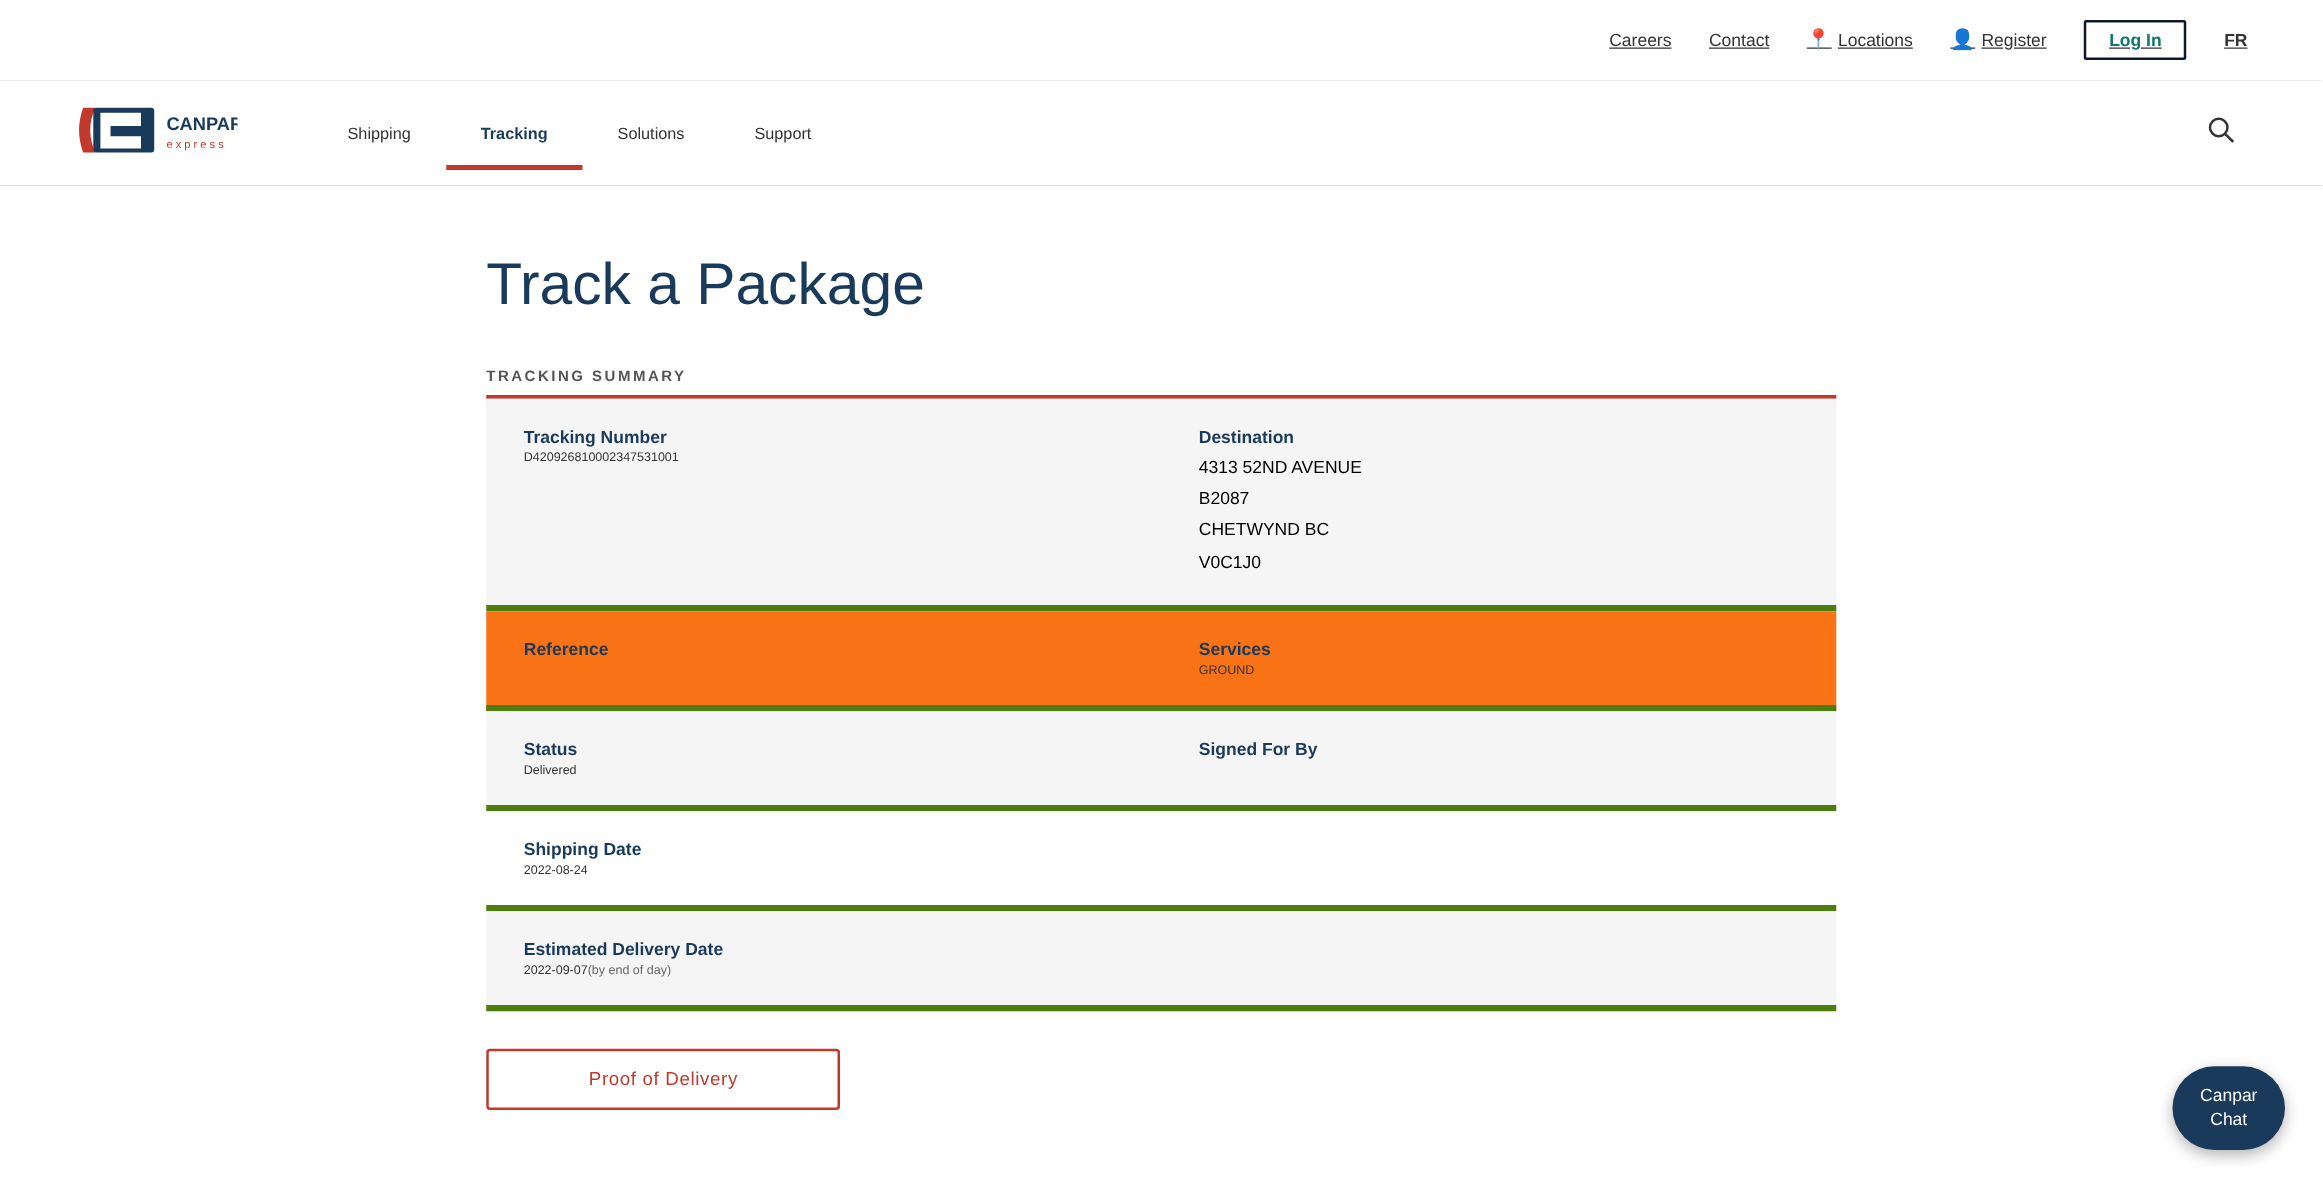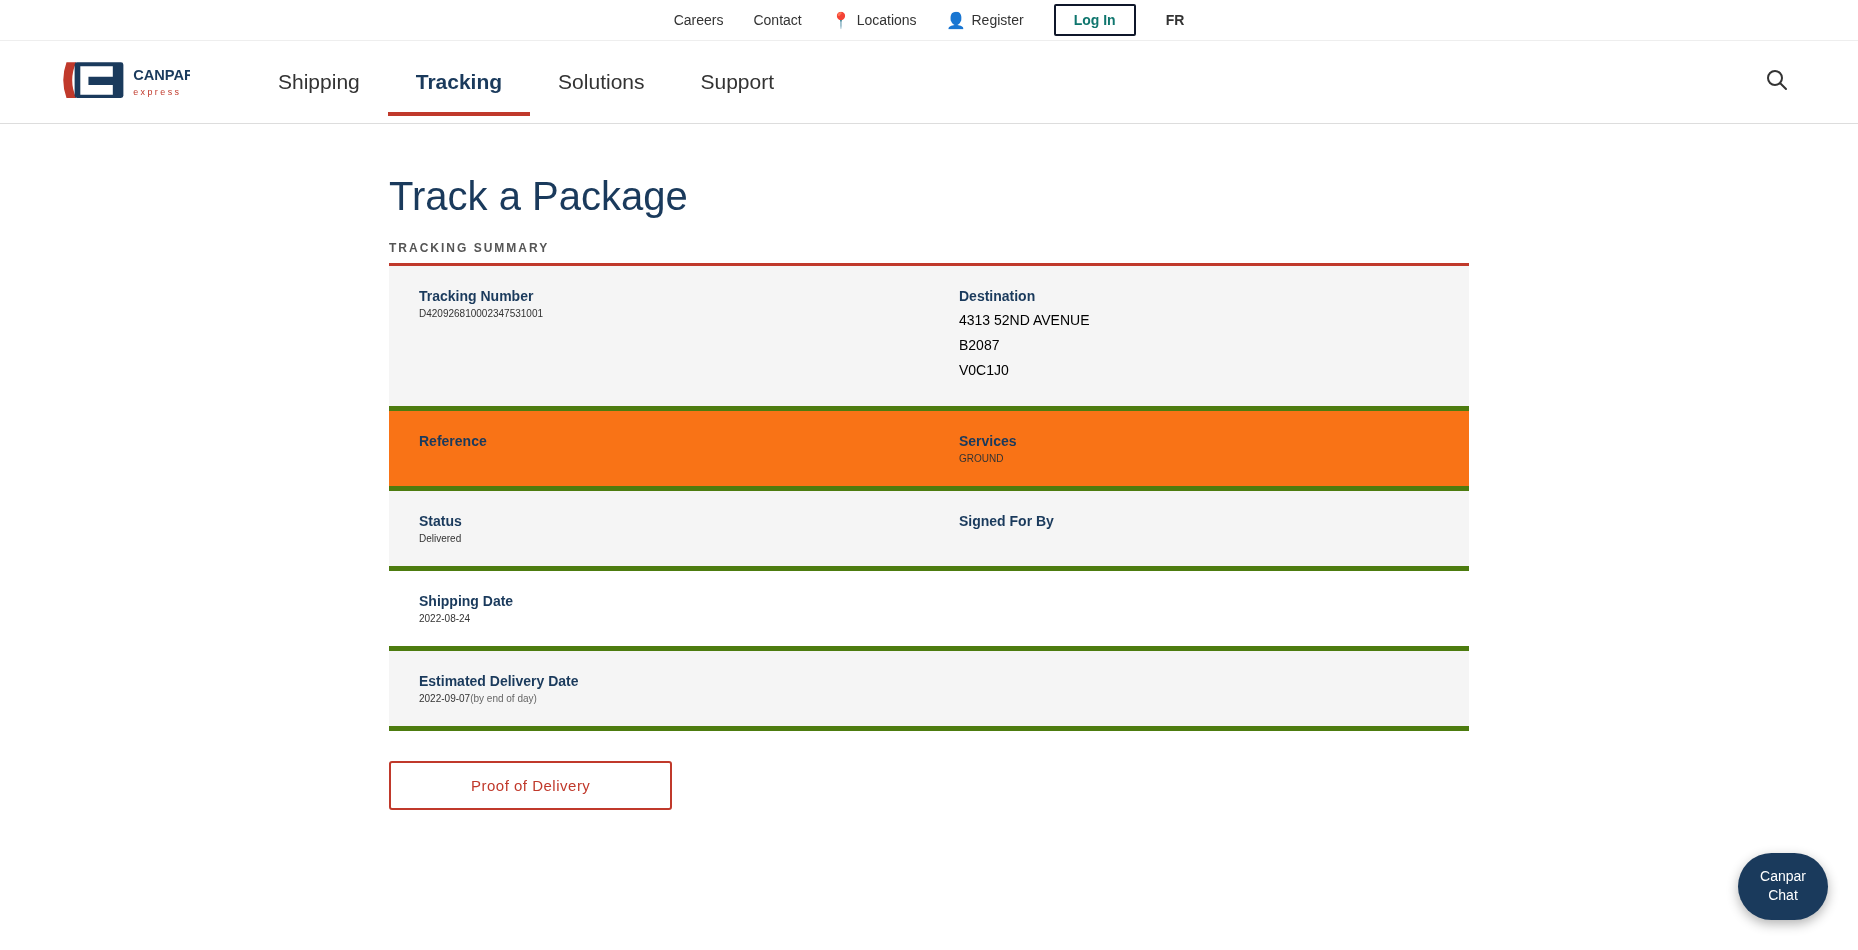--- a/index.html
+++ b/index.html
@@ -12,24 +12,25 @@
       font-family: Arial, sans-serif;
       background: #fff;
       color: #333;
       font-size: 15px;
     }
 
     
     .top-bar {
       display: flex;
       align-items: center;
-      justify-content: center;
-      padding: 4px 60px;
+      justify-content: flex-end;
+      padding: 16px 60px;
       border-bottom: 1px solid #eee;
       gap: 30px;
+      text-decoration: underline;
     }
 
     .top-bar a {
       text-decoration: none;
       color: #333;
       font-size: 14px;
     }
 
     .locations-link {
       display: flex;
@@ -100,21 +101,21 @@
 
     .nav-items {
       display: flex;
       align-items: center;
       gap: 0;
       flex: 1;
     }
 
     .nav-item {
       padding: 22px 28px;
-      font-size: 21px;
+      font-size: 13px;
       color: #333;
       cursor: pointer;
       text-decoration: none;
       display: block;
       position: relative;
       text-align: center;
     }
 
     .nav-item.active {
       color: #1a3a5c;
@@ -140,24 +141,24 @@
     }
 
     
     .page-content {
       max-width: 1200px;
       margin: 0 auto;
       padding: 50px 60px;
     }
 
     .page-title {
-      font-size: 40px;
+      font-size: 47px;
       font-weight: 300;
       color: #1a3a5c;
-      margin-bottom: 22px;
+      margin-bottom: 40px;
     }
 
     
     .tracking-summary-label {
       font-size: 12px;
       font-weight: bold;
       letter-spacing: 2px;
       color: #555;
       text-transform: uppercase;
       margin-bottom: 8px;
@@ -302,20 +303,21 @@
     <div class="tracking-row-pair" style="background:#f5f5f5;">
       <div class="pair-cell">
         <span class="pair-cell-label">Tracking Number</span>
         <span class="pair-cell-value">D420926810002347531001</span>
       </div>
       <div class="pair-cell">
         <span class="pair-cell-label">Destination</span>
         <div class="destination-block">
           <div>4313 52ND AVENUE</div>
           <div>B2087</div>
+          <div>CHETWYND BC</div>
           <div>V0C1J0</div>
         </div>
       </div>
     </div>
 
     <div class="tracking-row-pair" style="background:#f97316;">
       <div class="pair-cell">
         <span class="pair-cell-label">Reference</span>
         <span class="pair-cell-value"></span>
       </div>

